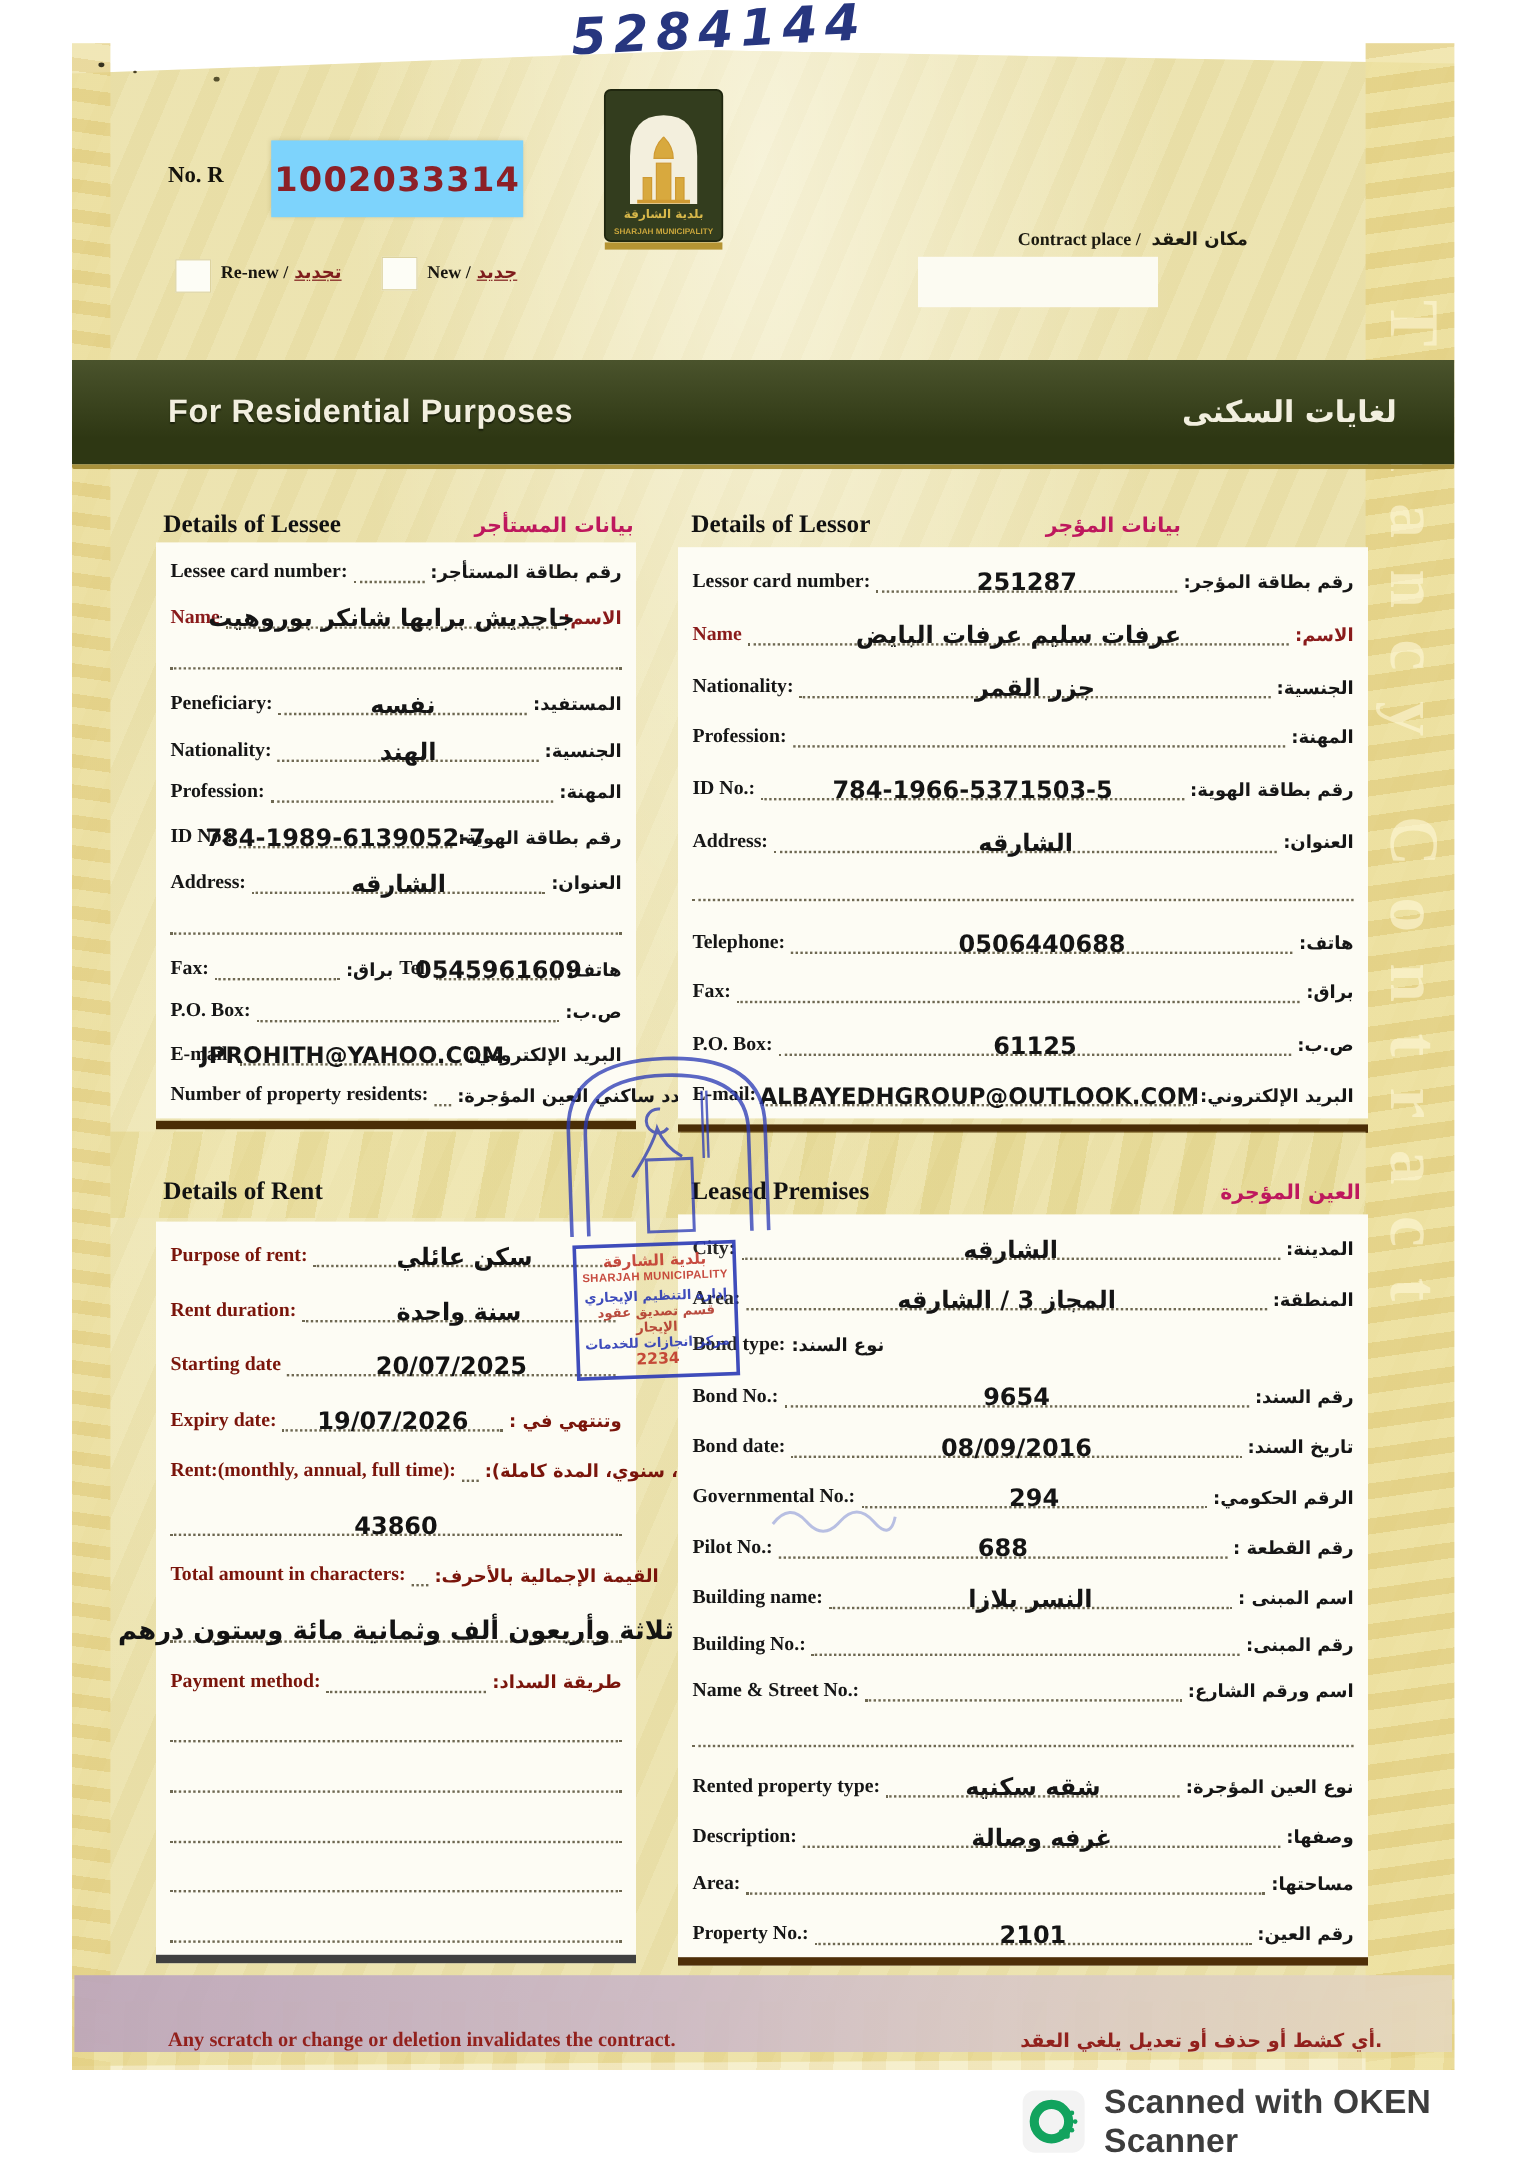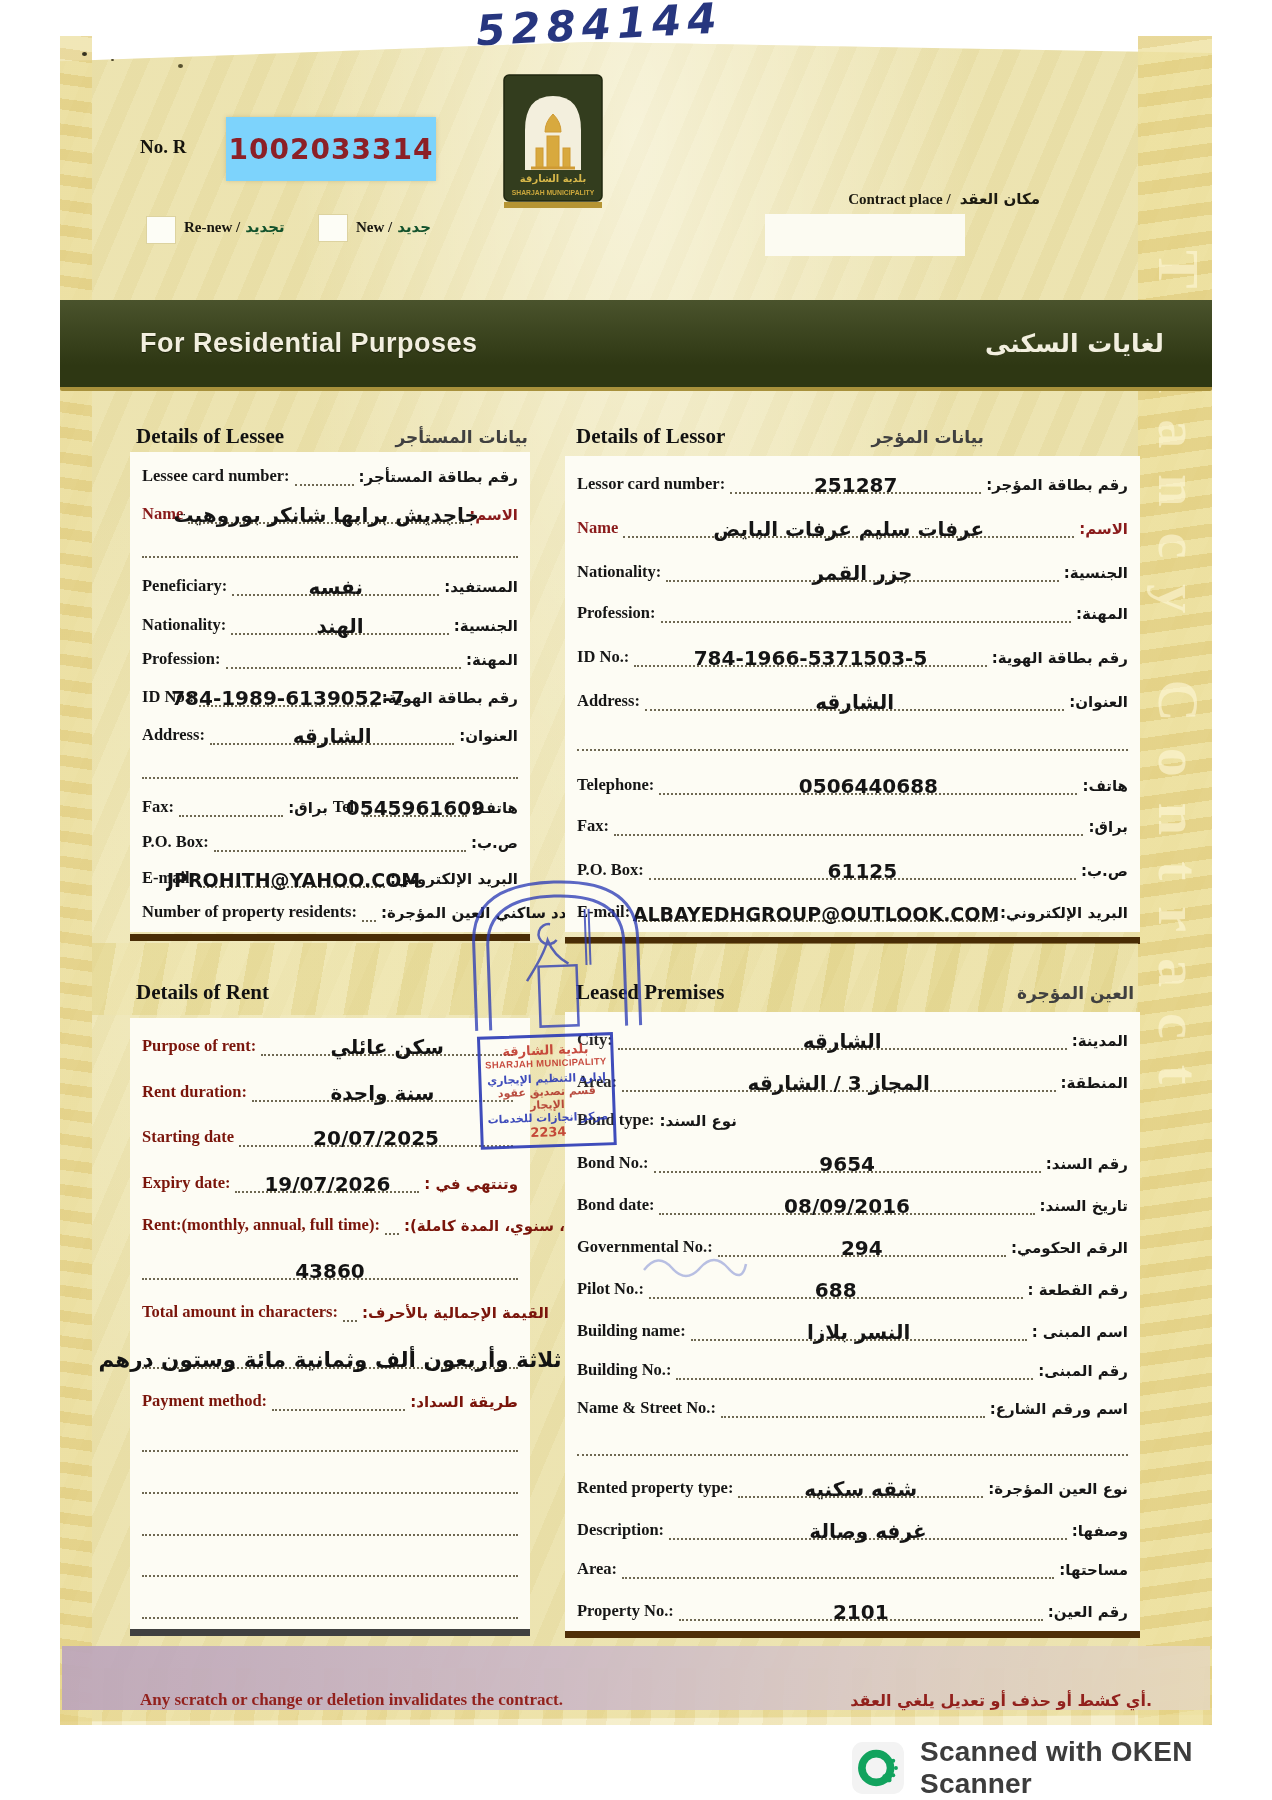--- a/index.html
+++ b/index.html
@@ -34,30 +34,30 @@
   .numbox span{font:bold 28px "DejaVu Sans",sans-serif;color:#8c2027;letter-spacing:1px;}
 
   .cplabel{left:810px;top:190px;width:230px;display:flex;gap:9px;justify-content:flex-end;align-items:baseline;}
   .cplabel .cpen{font:bold 15px "Liberation Serif",serif;color:#1c1a10;}
   .cplabel .cpar{font:bold 15px "DejaVu Sans",sans-serif;color:#1c1a10;}
   .cpbox{left:765px;top:214px;width:200px;height:42px;background:#fcfbf2;}
 
   .cb{width:28px;height:26px;background:#fdfdf6;border:1px solid #ddd3a0;}
   .cbl{display:flex;gap:5px;align-items:baseline;}
   .cbl .len{font:bold 15px "Liberation Serif",serif;color:#181610;}
-  .cbl .lar{font:bold 15px "DejaVu Sans",sans-serif;color:#14532d;}
+  .cbl .lar{font:bold 15px "DejaVu Sans",sans-serif;color:#7f1d1d;text-decoration:underline;}
 
   .band{left:60px;top:300px;width:1152px;height:91px;background:linear-gradient(#4a532c,#2e3713 75%);
     border-bottom:4px solid #a8913c;display:flex;align-items:center;box-sizing:border-box;border-radius:0 0 2px 2px;}
   .band .ben{margin-left:80px;font:bold 27px "Liberation Sans",sans-serif;color:#f2efdf;letter-spacing:.5px;text-shadow:0 1px 1px #1c220c;}
   .band .bar{margin-left:auto;margin-right:48px;font:bold 25px "DejaVu Sans",sans-serif;color:#f2efdf;letter-spacing:4px;}
 
   .shead{display:flex;justify-content:space-between;align-items:baseline;}
   .shead .hen{font:bold 21px "Liberation Serif",serif;color:#111;}
-  .shead .har{font:bold 17px "DejaVu Sans",sans-serif;color:#404040;}
+  .shead .har{font:bold 17px "DejaVu Sans",sans-serif;color:#be185d;}
   #lesseeHead{left:136px;top:424px;width:392px;}
   #lessorHead{left:576px;top:424px;width:408px;}
   #rentHead{left:136px;top:980px;width:392px;}
   #premHead{left:576px;top:980px;width:558px;}
 
   .fbox{background:#fdfcf4;display:flex;flex-direction:column;justify-content:space-between;
     padding:12px 12px 10px 12px;box-sizing:border-box;}
   #lesseeBox{left:130px;top:452px;width:400px;height:480px;}
   #lessorBox{left:565px;top:456px;width:575px;height:476px;}
   #rentBox{left:130px;top:1018px;width:400px;height:618px;border-bottom:7px solid #404040;}

